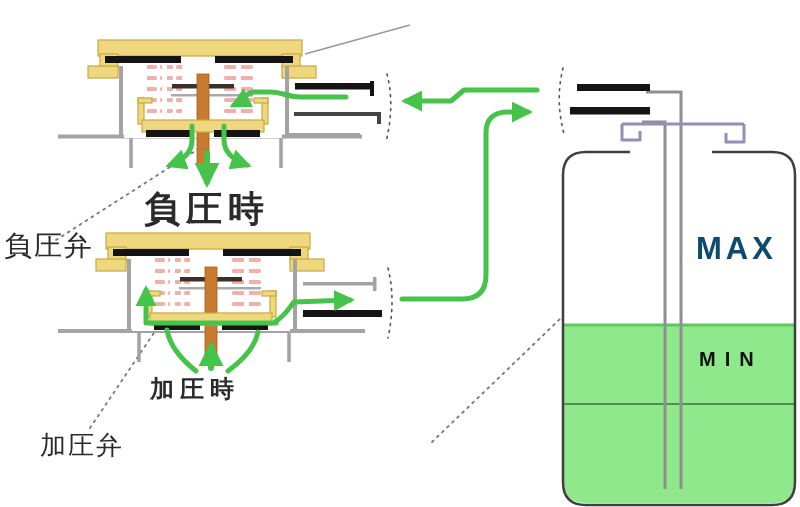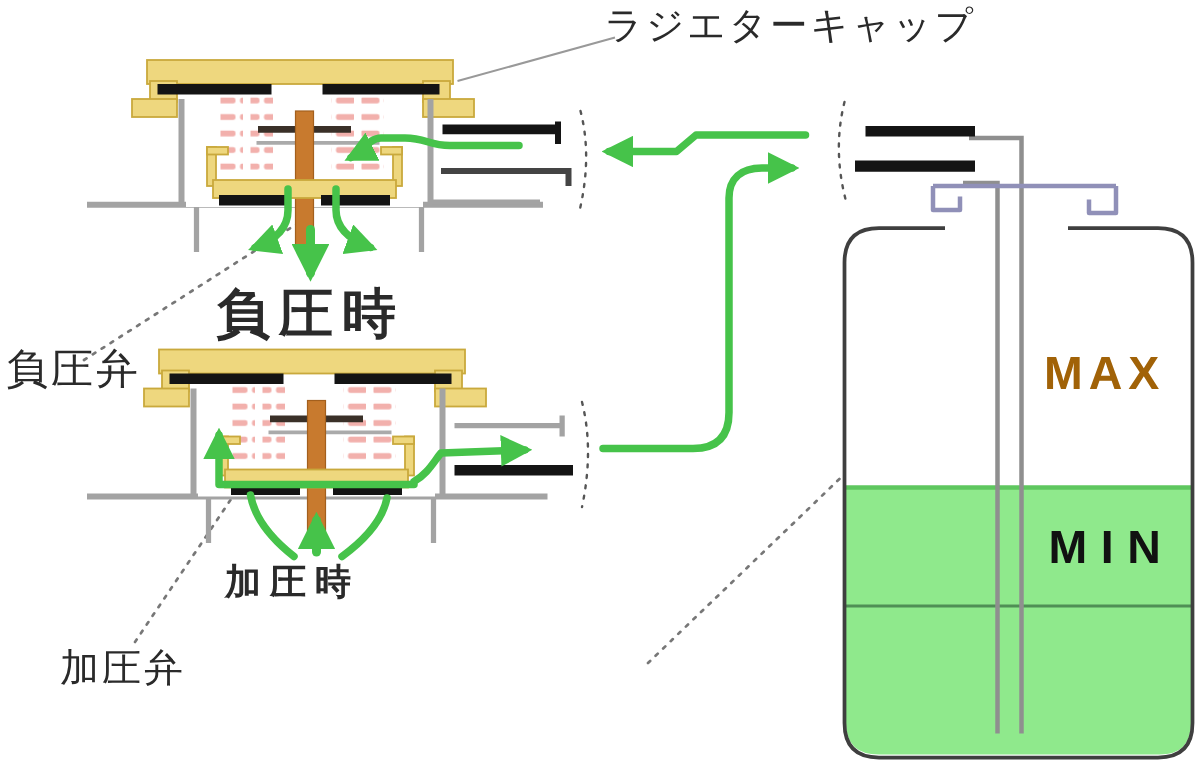--- a/index.html
+++ b/index.html
@@ -6,22 +6,22 @@
   #stage{position:relative;width:800px;height:507px;background:#fff;overflow:hidden;
          font-family:"Liberation Sans","DejaVu Sans",sans-serif;}
   #stage svg{position:absolute;left:0;top:0;}
   .lbl{position:absolute;color:var(--label-color);white-space:nowrap;line-height:1;}
   .lbl-title{left:403px;top:5px;font-size:25px;letter-spacing:2px;}
   .lbl-neg{left:144px;top:191px;font-size:36px;font-weight:600;letter-spacing:6px;}
   .lbl-press{left:150px;top:377px;font-size:24px;font-weight:600;letter-spacing:6px;}
   .lbl-negvalve{left:4px;top:232px;font-size:28px;letter-spacing:2px;}
   .lbl-pressvalve{left:40px;top:432px;font-size:26px;letter-spacing:2px;text-align:right;}
   .lbl-tank{left:280px;top:445px;font-size:26px;letter-spacing:3px;}
-  .lbl-max{left:696px;top:233px;font-size:31px;font-weight:bold;letter-spacing:4px;color:#a16207;}
-  .lbl-min{left:699px;top:349px;font-size:31px;font-weight:bold;letter-spacing:9px;color:#111;}
+  .lbl-max{left:696px;top:233px;font-size:31px;font-weight:bold;letter-spacing:4px;color:#0c4a6e;}
+  .lbl-min{left:699px;top:349px;font-size:20px;font-weight:bold;letter-spacing:9px;color:#111;}
 
   .cap-y{fill:var(--cap-yellow);stroke:var(--cap-yellow-border);stroke-width:1.2;}
   .seal{fill:var(--seal-black);}
   .grayf{fill:var(--neck-gray);}
   .neckline{stroke:var(--neck-gray);fill:none;}
   .darkline{stroke:var(--pipe-dark);fill:none;}
   .stem{fill:var(--stem-orange);stroke:#a35f1d;stroke-width:0.8;}
   .flow{stroke:var(--flow-green);stroke-width:5;fill:none;stroke-linecap:round;stroke-linejoin:round;}
   .flow-thick{stroke-width:6;}
   .f-green{fill:var(--flow-green);}
@@ -138,20 +138,19 @@
       <path d="M744,124 V142 H726 V133" class="purple"></path>
       <path d="M630,152 H586 Q563,152 563,175 V482 Q563,505 586,505 H772 Q795,505 795,482 V175 Q795,152 772,152 H712" class="tank-line"></path>
       <g>
         <rect x="577" y="84" width="73" height="7" class="seal"></rect>
         <rect x="570" y="107" width="80" height="7.5" class="seal"></rect>
       </g>
       <path d="M563,68 Q555,100 564,134" class="break-dot"></path>
     </g>
   </svg>
 
-  <div class="lbl lbl-title">ラジエターキャップ</div>
   <div class="lbl lbl-neg">負圧時</div>
   <div class="lbl lbl-press">加圧時</div>
   <div class="lbl lbl-negvalve">負圧弁</div>
   <div class="lbl lbl-pressvalve">加圧弁</div>
   <div class="lbl lbl-max">MAX</div>
   <div class="lbl lbl-min">MIN</div>
 </div>
 
 </body></html>

